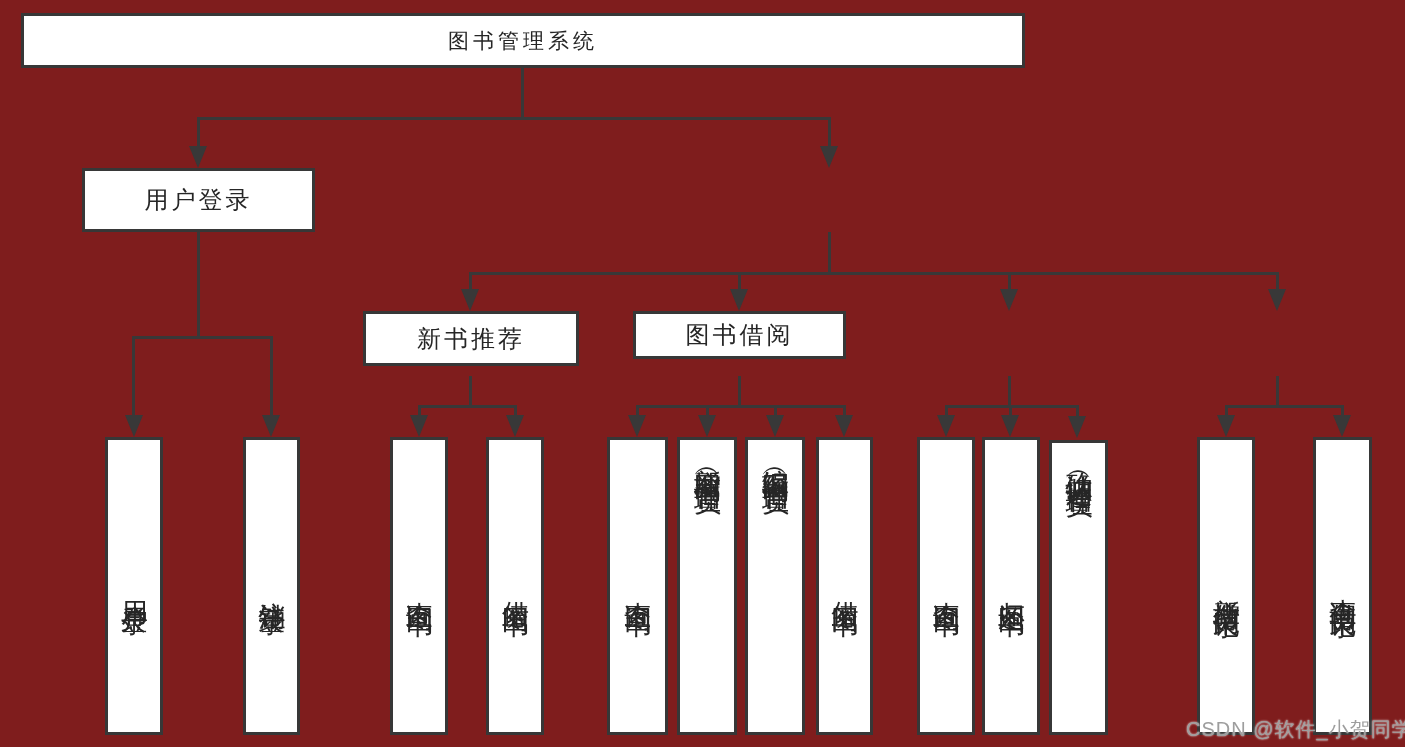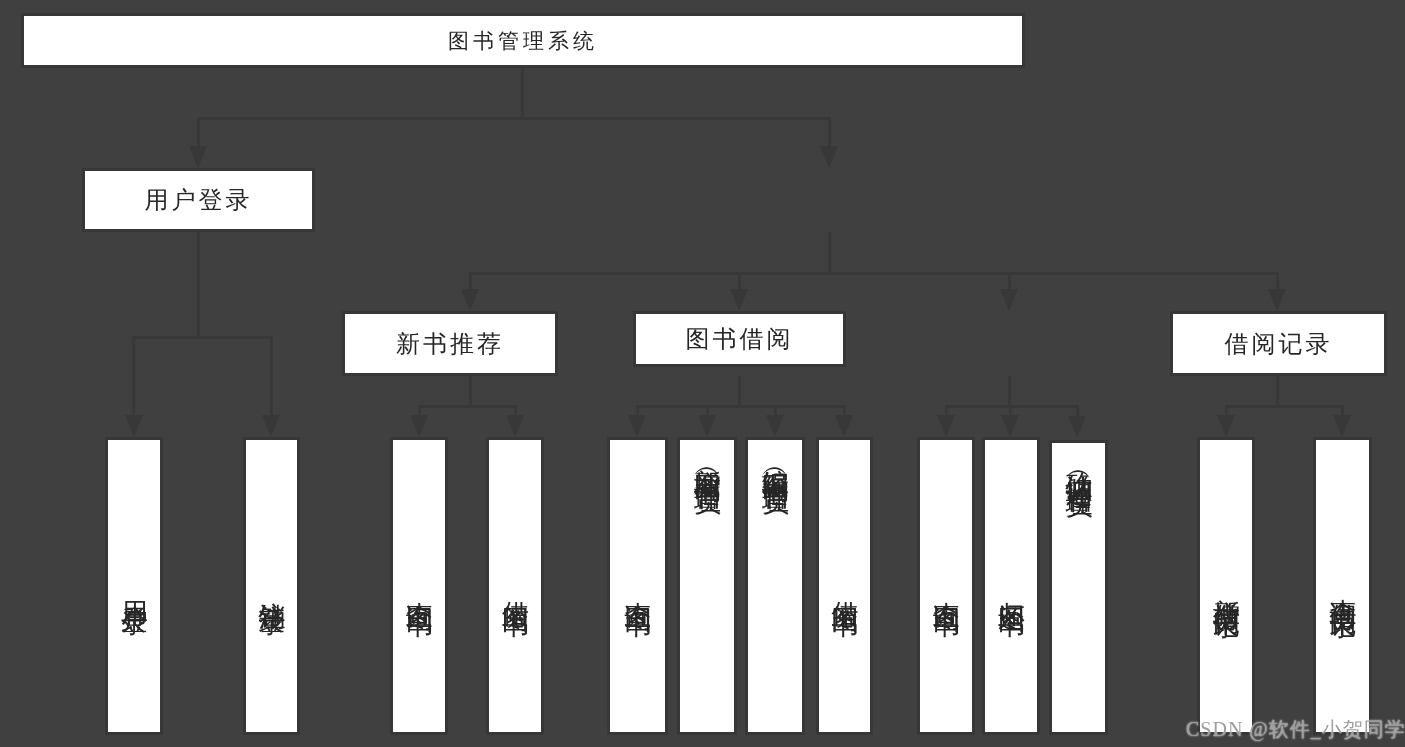--- a/index.html
+++ b/index.html
@@ -1,20 +1,20 @@
 <!DOCTYPE html>
 <html><head>
 <meta charset="utf-8">
 <style>
   html,body{margin:0;padding:0;background:#ffffff;}
   #canvas{
     position:relative;
     width:1405px;height:747px;
-    background:#404040;
-    font-family:Liberation Serif, serif;
+    background:#7f1d1d;
+    font-family:Liberation Sans, sans-serif;
     color:#262626;
     overflow:hidden;
   }
   
   .hbox{
     position:absolute;
     box-sizing:border-box;
     border:3px solid #373737;
     background:#ffffff;
     display:flex;align-items:center;justify-content:center;
@@ -91,28 +91,25 @@
   <div class="ln" style="left:469px;top:272px;width:810px;height:3px;"></div>
   <div class="ln" style="left:469px;top:272px;width:3px;height:19px;"></div>
   <div class="ln" style="left:738px;top:272px;width:3px;height:19px;"></div>
   <div class="ln" style="left:1008px;top:272px;width:3px;height:19px;"></div>
   <div class="ln" style="left:1276px;top:272px;width:3px;height:19px;"></div>
   <div class="arr" style="left:461px;top:289px;"></div>
   <div class="arr" style="left:730px;top:289px;"></div>
   <div class="arr" style="left:1000px;top:289px;"></div>
   <div class="arr" style="left:1268px;top:289px;"></div>
 
-  <div class="hbox" style="left:342px;top:311px;width:216px;height:65px;">
+  <div class="hbox" style="left:363px;top:311px;width:216px;height:55px;">
     <span class="hlabel">新书推荐</span>
   </div>
-  <div class="hbox" style="left:633px;top:311px;width:213px;height:56px;">
+  <div class="hbox" style="left:633px;top:311px;width:213px;height:48px;">
     <span class="hlabel">图书借阅</span>
-  </div>
-  <div class="hbox" style="left:1170px;top:311px;width:217px;height:65px;">
-    <span class="hlabel">借阅记录</span>
   </div>
 
   <div class="ln" style="left:469px;top:376px;width:3px;height:29px;"></div>
   <div class="ln" style="left:418px;top:405px;width:99px;height:3px;"></div>
   <div class="ln" style="left:418px;top:405px;width:3px;height:14px;"></div>
   <div class="ln" style="left:514px;top:405px;width:3px;height:14px;"></div>
   <div class="arr" style="left:410px;top:415px;"></div>
   <div class="arr" style="left:506px;top:415px;"></div>
 
   <div class="ln" style="left:738px;top:376px;width:3px;height:29px;"></div>

